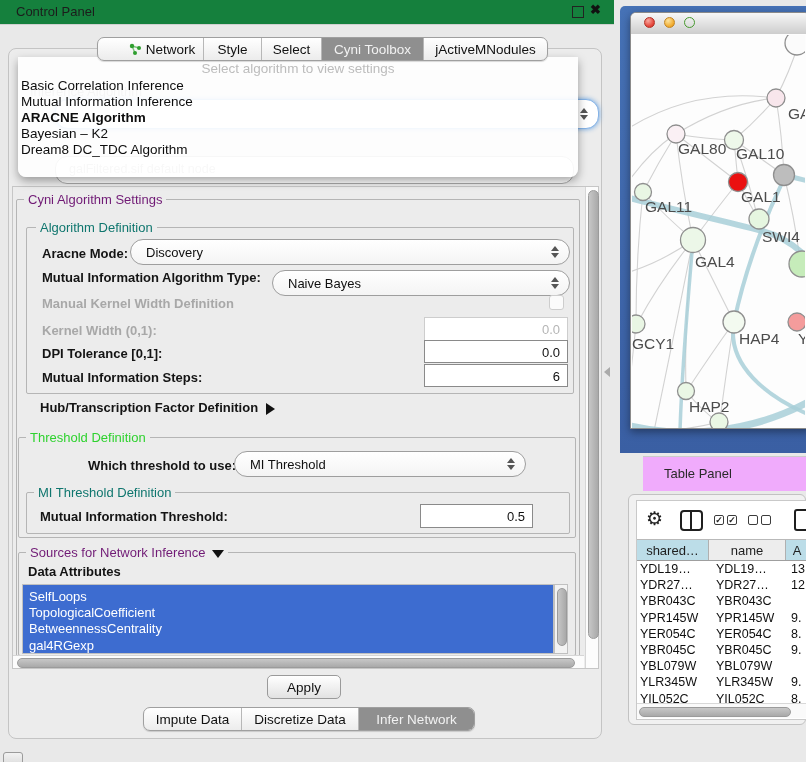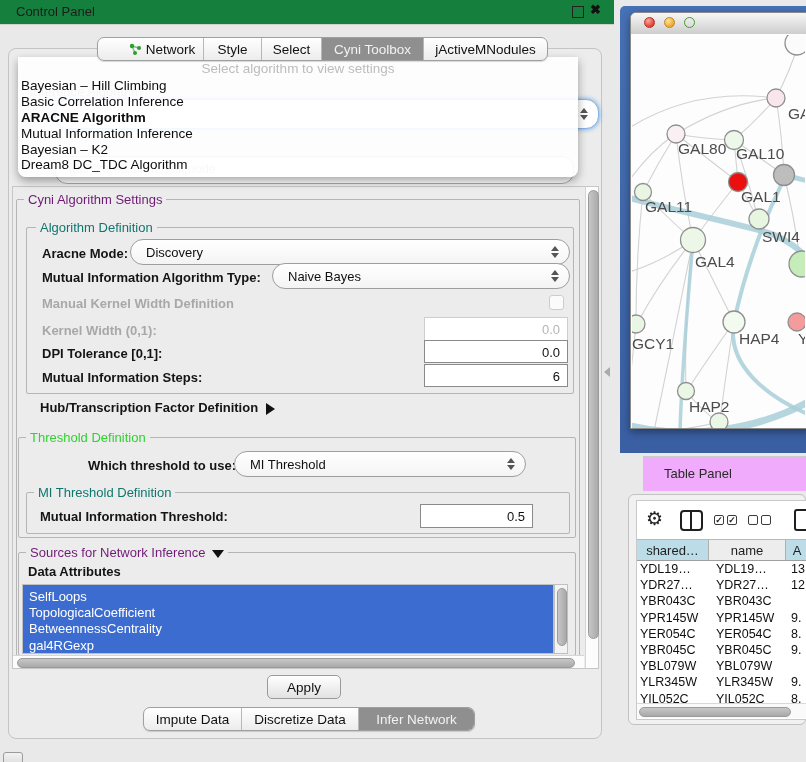--- a/index.html
+++ b/index.html
@@ -163,24 +163,23 @@
         <i class="dn"></i>
       </span>
   </div>
   <div class="abs ghost-combo2">
     <span>galFiltered.sif default node</span>
   </div>
 
   <div class="abs popup">
     <div class="ph">Select algorithm to view settings</div>
     <div id="dropdown-items">
-        <div class="dd-item">Bayesian – Hill Climbing</div>
         <div class="dd-item">Basic Correlation Inference</div>
+        <div class="dd-item">Mutual Information Inference</div>
         <div class="dd-item b">ARACNE Algorithm</div>
-        <div class="dd-item">Mutual Information Inference</div>
         <div class="dd-item">Bayesian – K2</div>
         <div class="dd-item">Dream8 DC_TDC Algorithm</div>
       </div>
   </div>
 
   <div class="abs scrollpane"></div>
 
   <div class="abs group" style="left:16px;top:199px;width:562px;height:456px;"></div>
   <span class="abs gtitle t-black" style="left:24px;top:192px;">Cyni Algorithm Settings</span>
 
@@ -190,21 +189,21 @@
   <span class="abs flabel" style="left:42px;top:246px;">Aracne Mode:</span>
   <div class="abs combo" style="left:130px;top:239px;width:440px;height:26px;">
     <span class="val">Discovery</span>
     <span class="spin">
         <i class="up"></i>
         <i class="dn"></i>
       </span>
   </div>
 
   <span class="abs flabel" style="left:42px;top:270px;">Mutual Information Algorithm Type:</span>
-  <div class="abs combo" style="left:272px;top:263px;width:298px;height:26px;">
+  <div class="abs combo" style="left:272px;top:270px;width:298px;height:26px;">
     <span class="val">Naive Bayes</span>
     <span class="spin">
         <i class="up"></i>
         <i class="dn"></i>
       </span>
   </div>
 
   <span class="abs flabel dis" style="left:42px;top:296px;">Manual Kernel Width Definition</span>
   <div class="abs checkbox" style="left:549px;top:295px;"></div>
 

